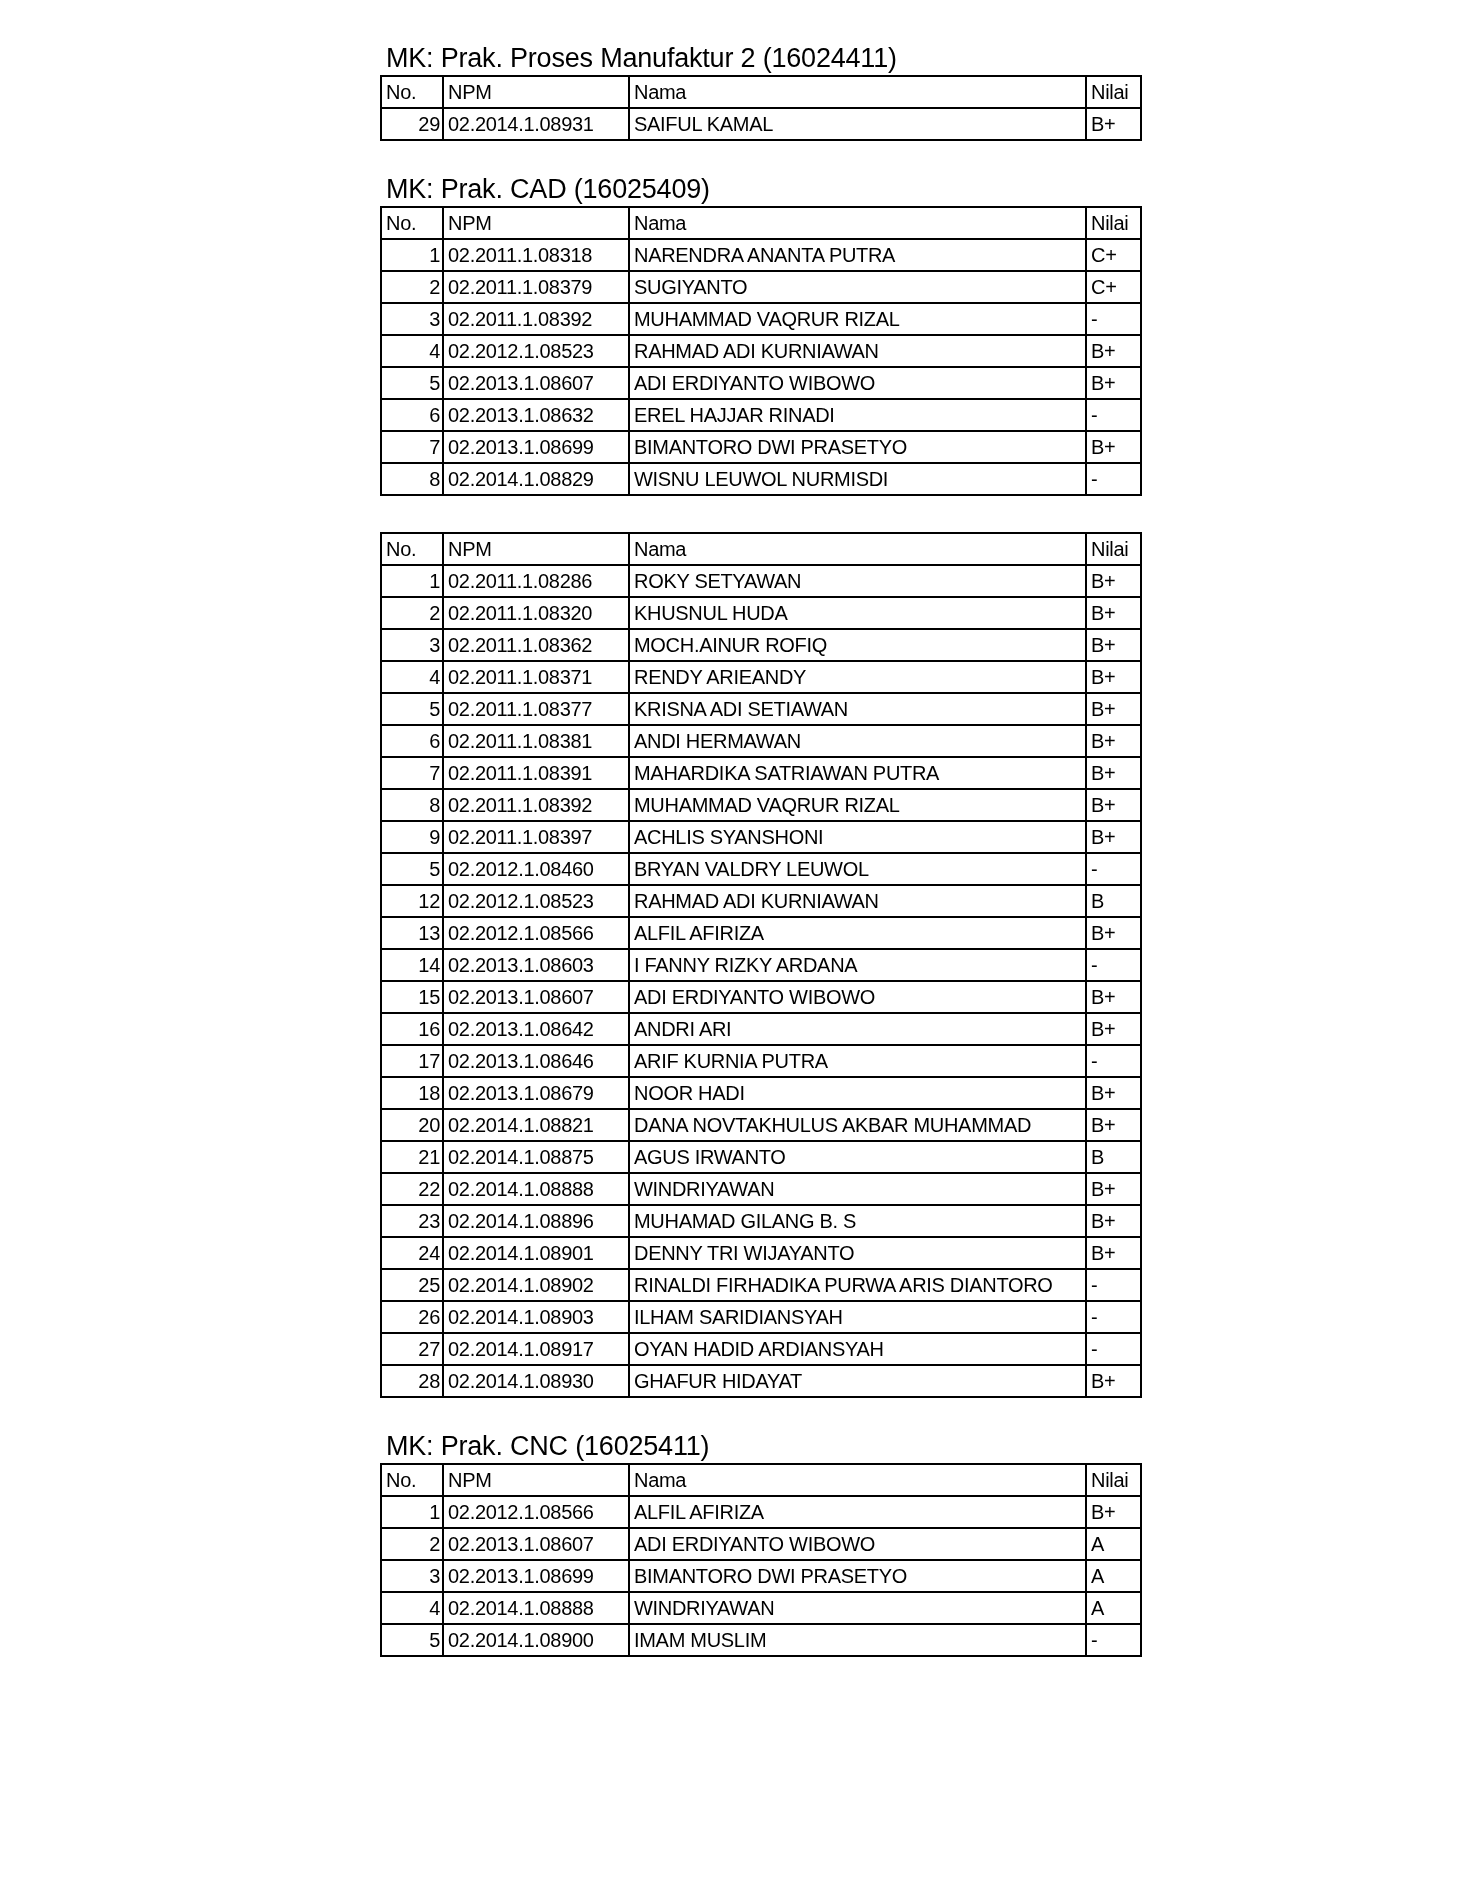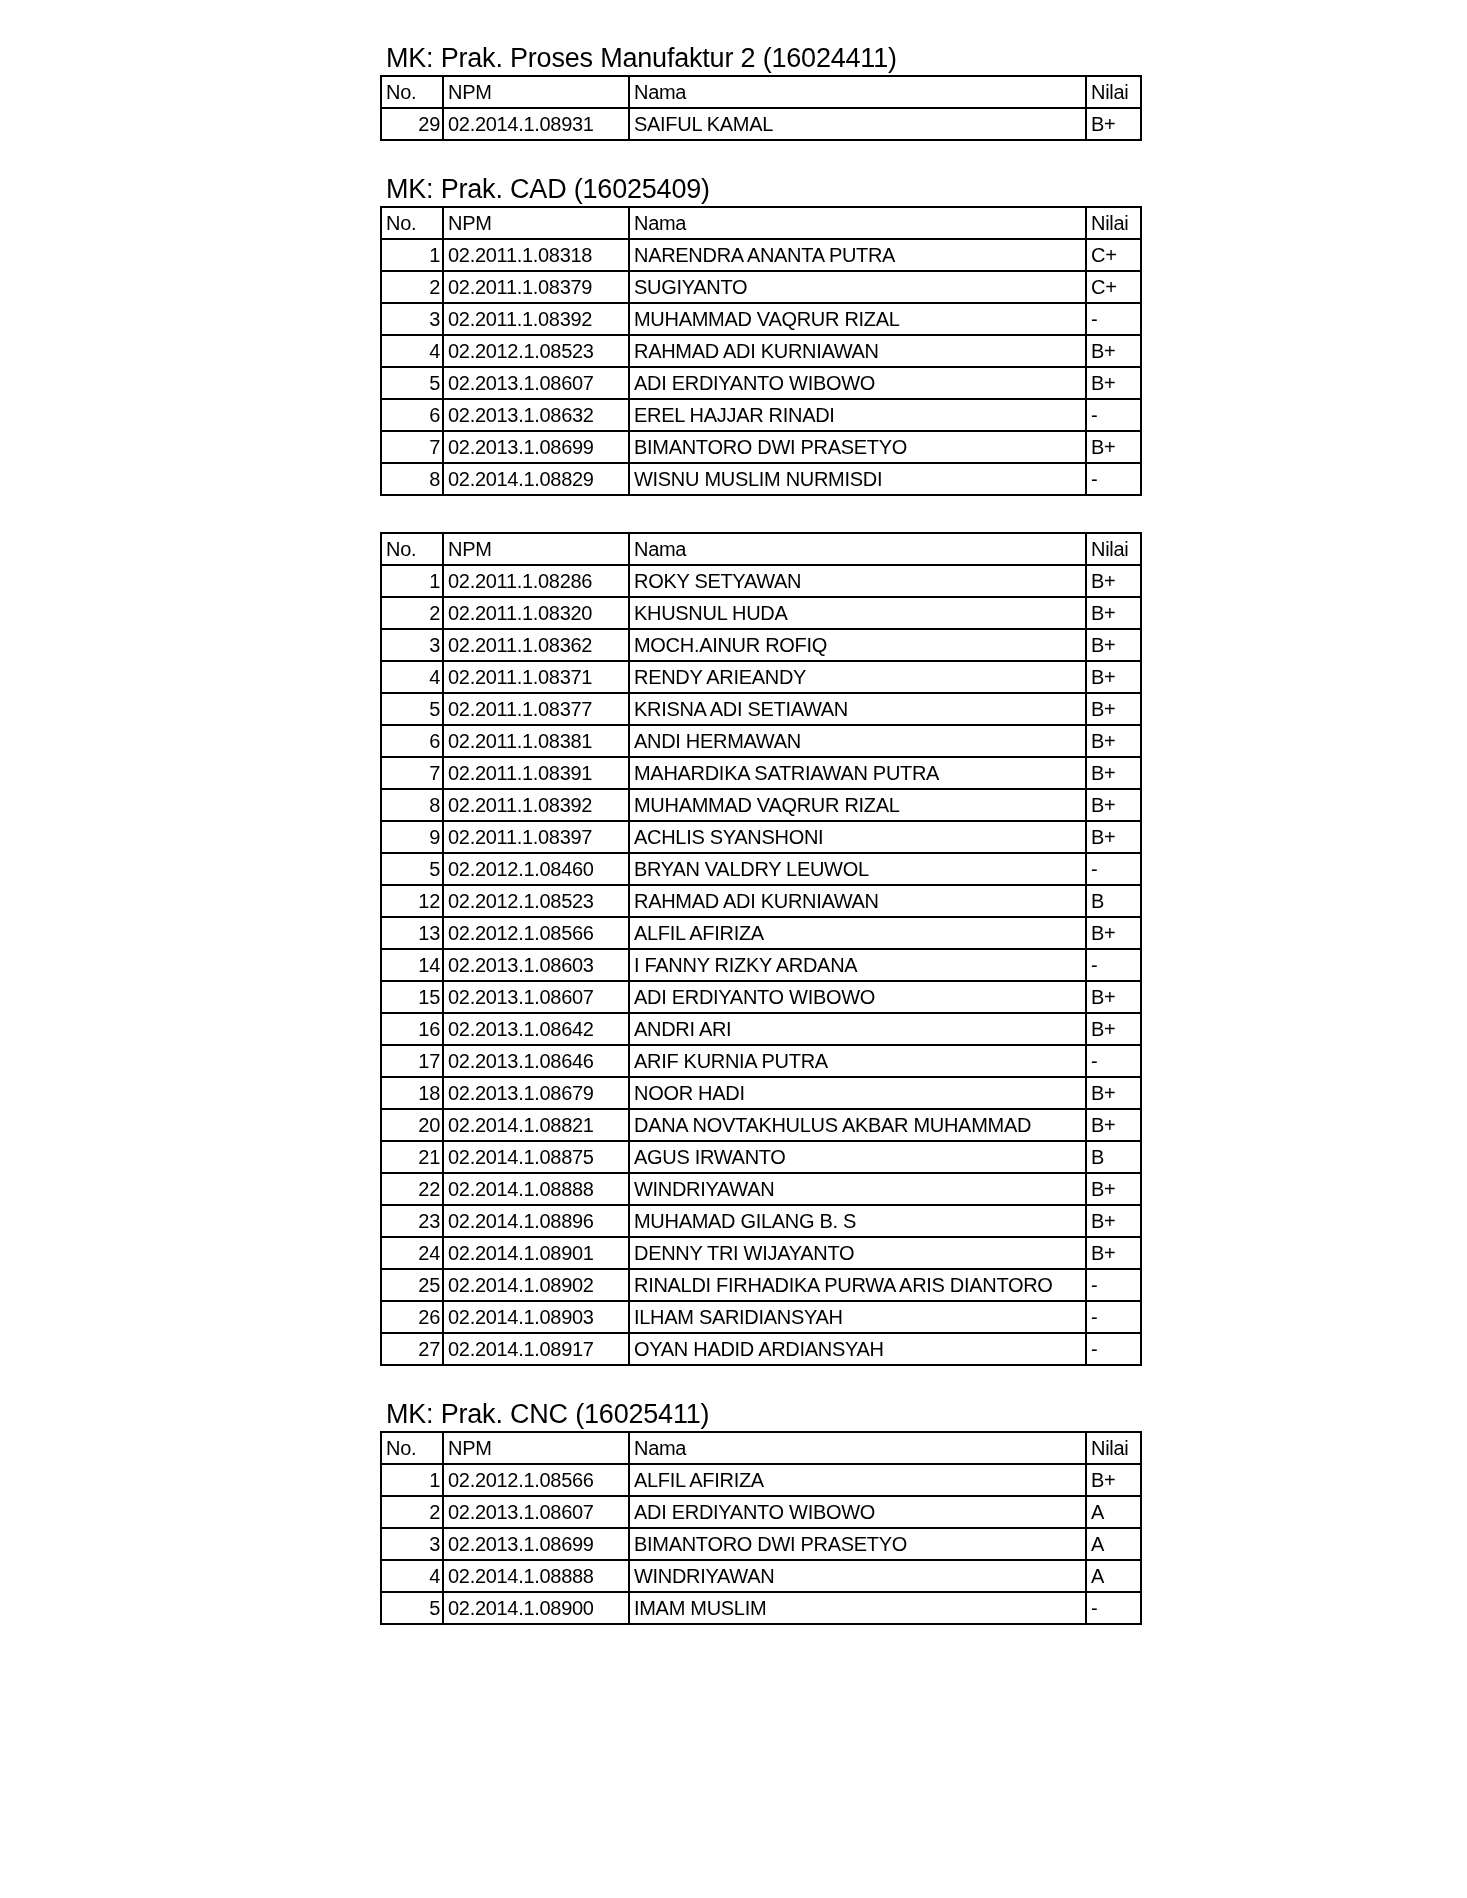--- a/index.html
+++ b/index.html
@@ -153,21 +153,21 @@
     <tr>
       <td class="c-no">7</td>
       <td class="c-npm">02.2013.1.08699</td>
       <td class="c-nama">BIMANTORO DWI PRASETYO</td>
       <td class="c-nilai">B+</td>
     </tr>
 
     <tr>
       <td class="c-no">8</td>
       <td class="c-npm">02.2014.1.08829</td>
-      <td class="c-nama">WISNU MUSLIM NURMISDI</td>
+      <td class="c-nama">WISNU LEUWOL NURMISDI</td>
       <td class="c-nilai">-</td>
     </tr>
   </tbody>
       </table>
     </section>
 
     <section class="course">
       <table class="grades">
         <colgroup>
           <col class="w-no">
@@ -354,20 +354,26 @@
       <td class="c-nilai">-</td>
     </tr>
 
     <tr>
       <td class="c-no">27</td>
       <td class="c-npm">02.2014.1.08917</td>
       <td class="c-nama">OYAN HADID ARDIANSYAH</td>
       <td class="c-nilai">-</td>
     </tr>
 
+    <tr>
+      <td class="c-no">28</td>
+      <td class="c-npm">02.2014.1.08930</td>
+      <td class="c-nama">GHAFUR HIDAYAT</td>
+      <td class="c-nilai">B+</td>
+    </tr>
   </tbody>
       </table>
     </section>
 
     <section class="course">
       <h2 class="course-title">MK: Prak. CNC (16025411)</h2>
       <table class="grades">
         <colgroup>
           <col class="w-no">
           <col class="w-npm">

